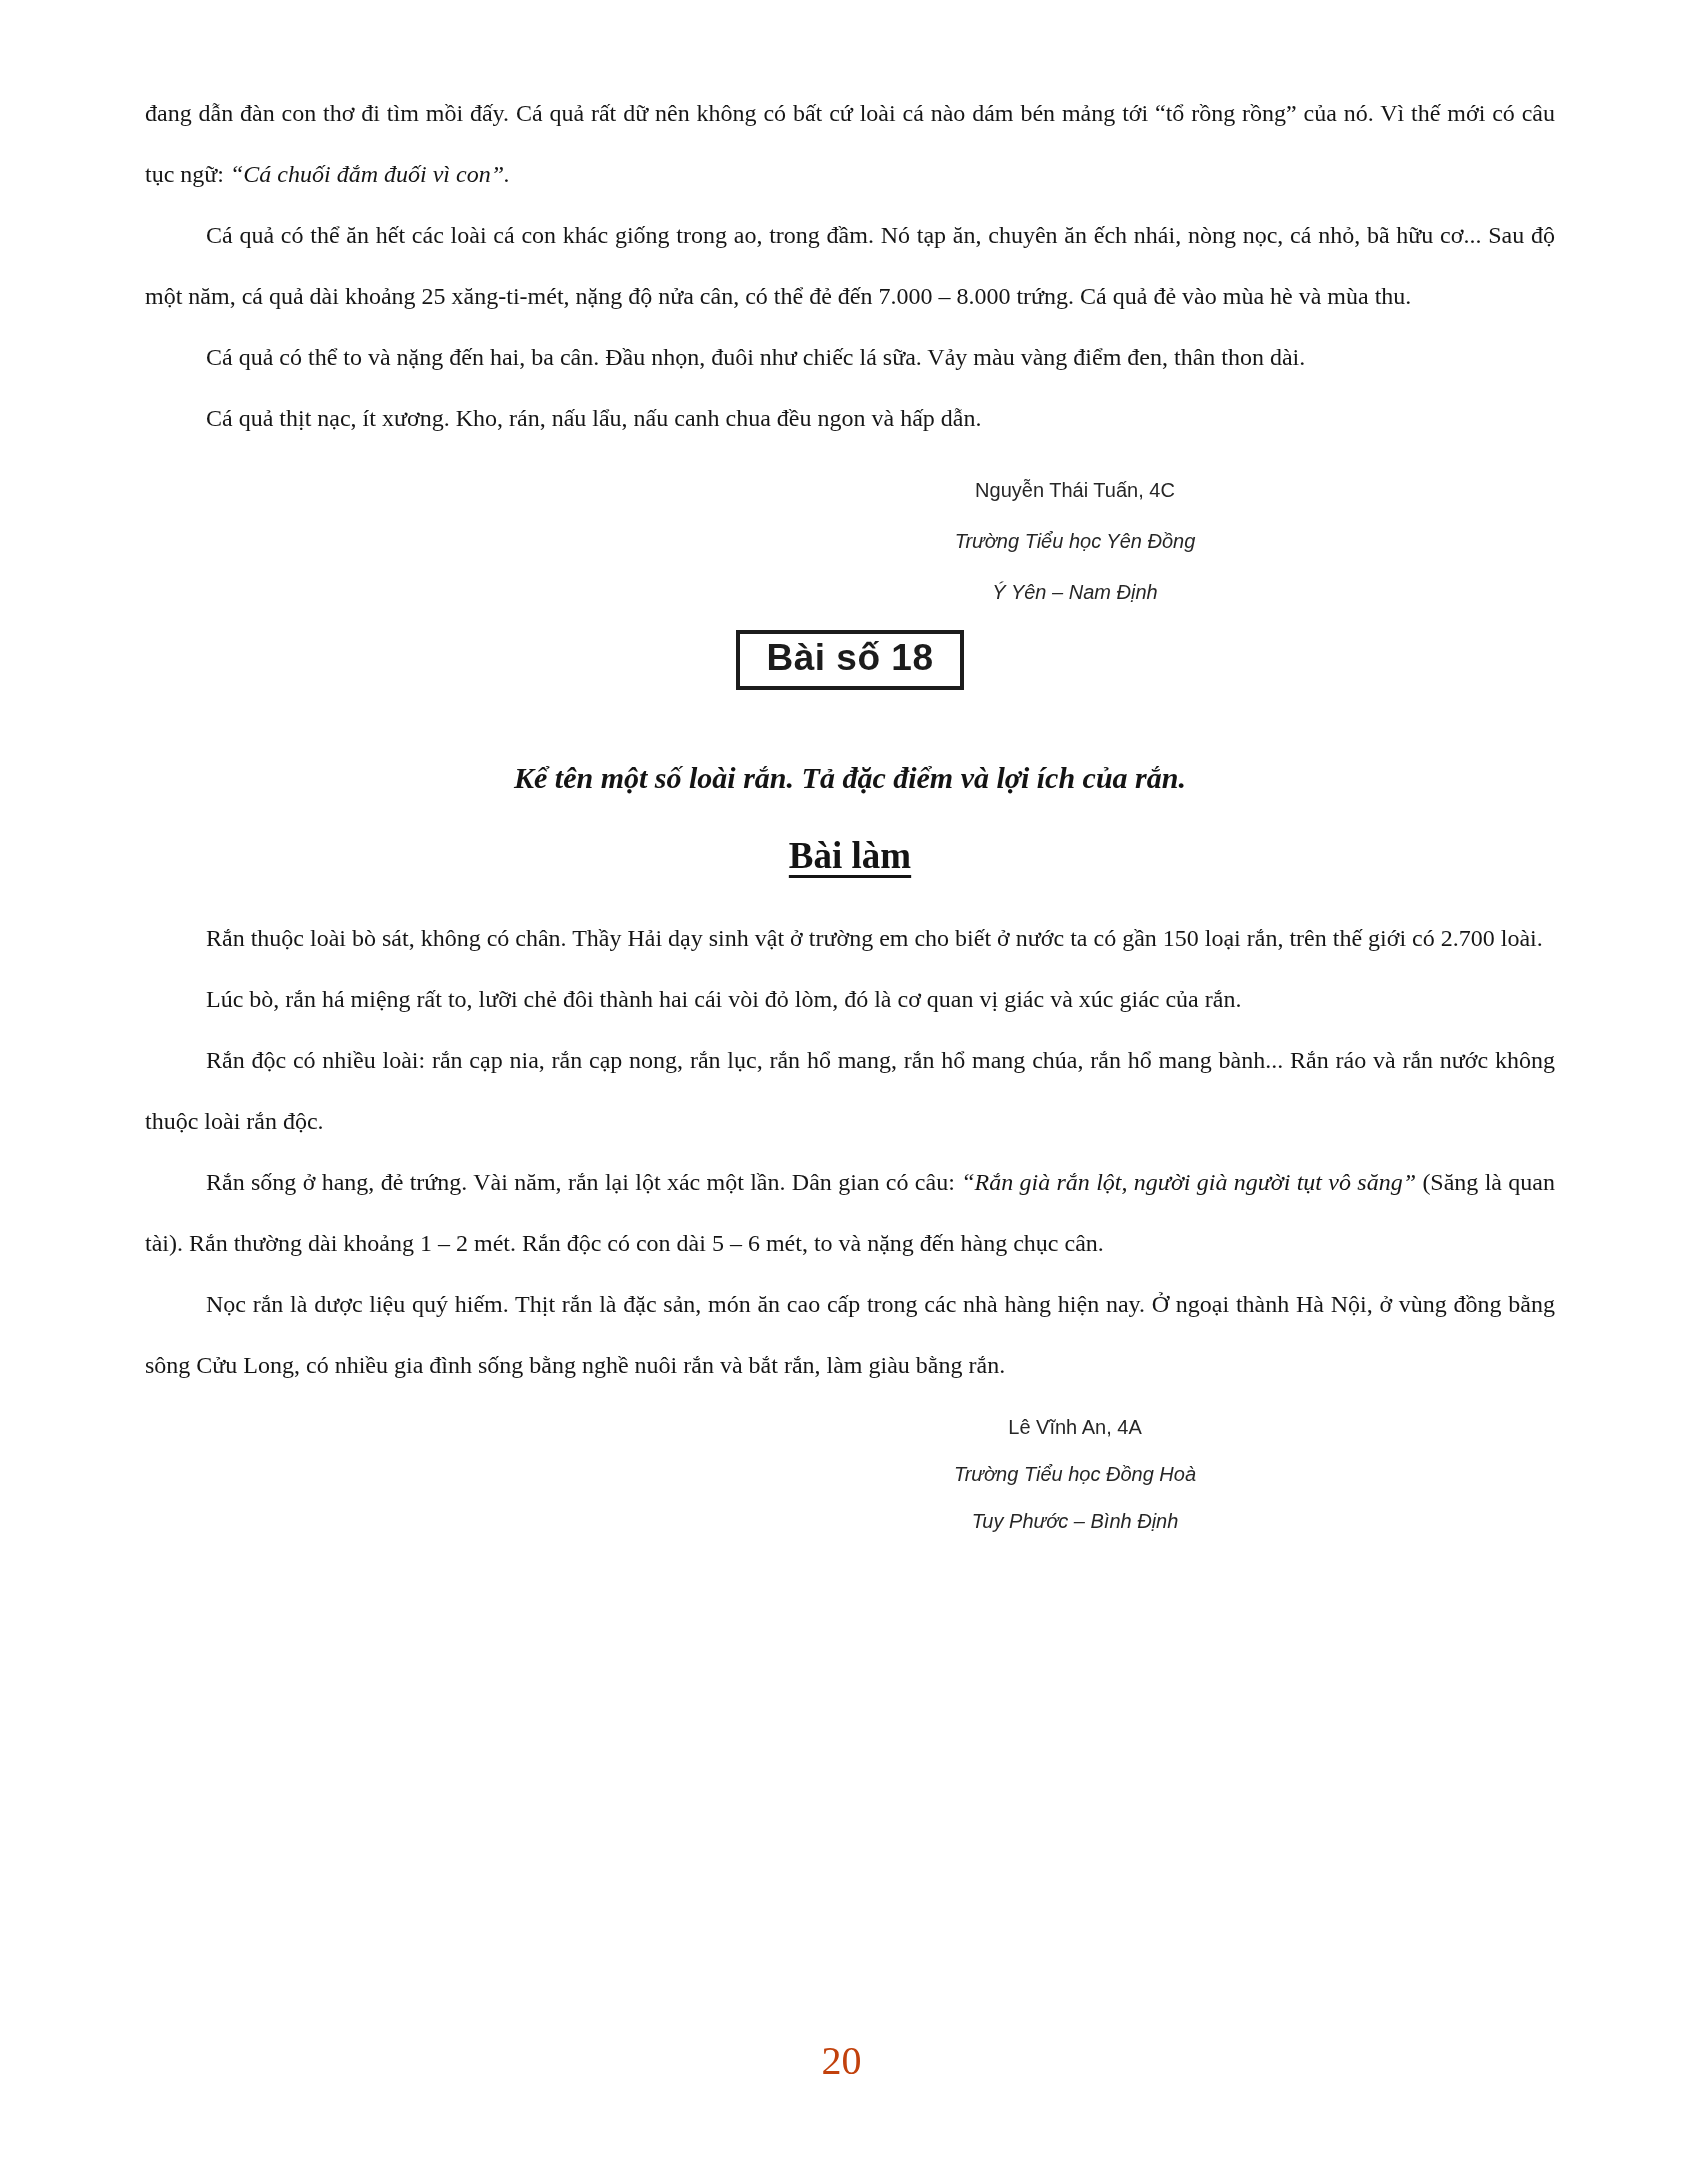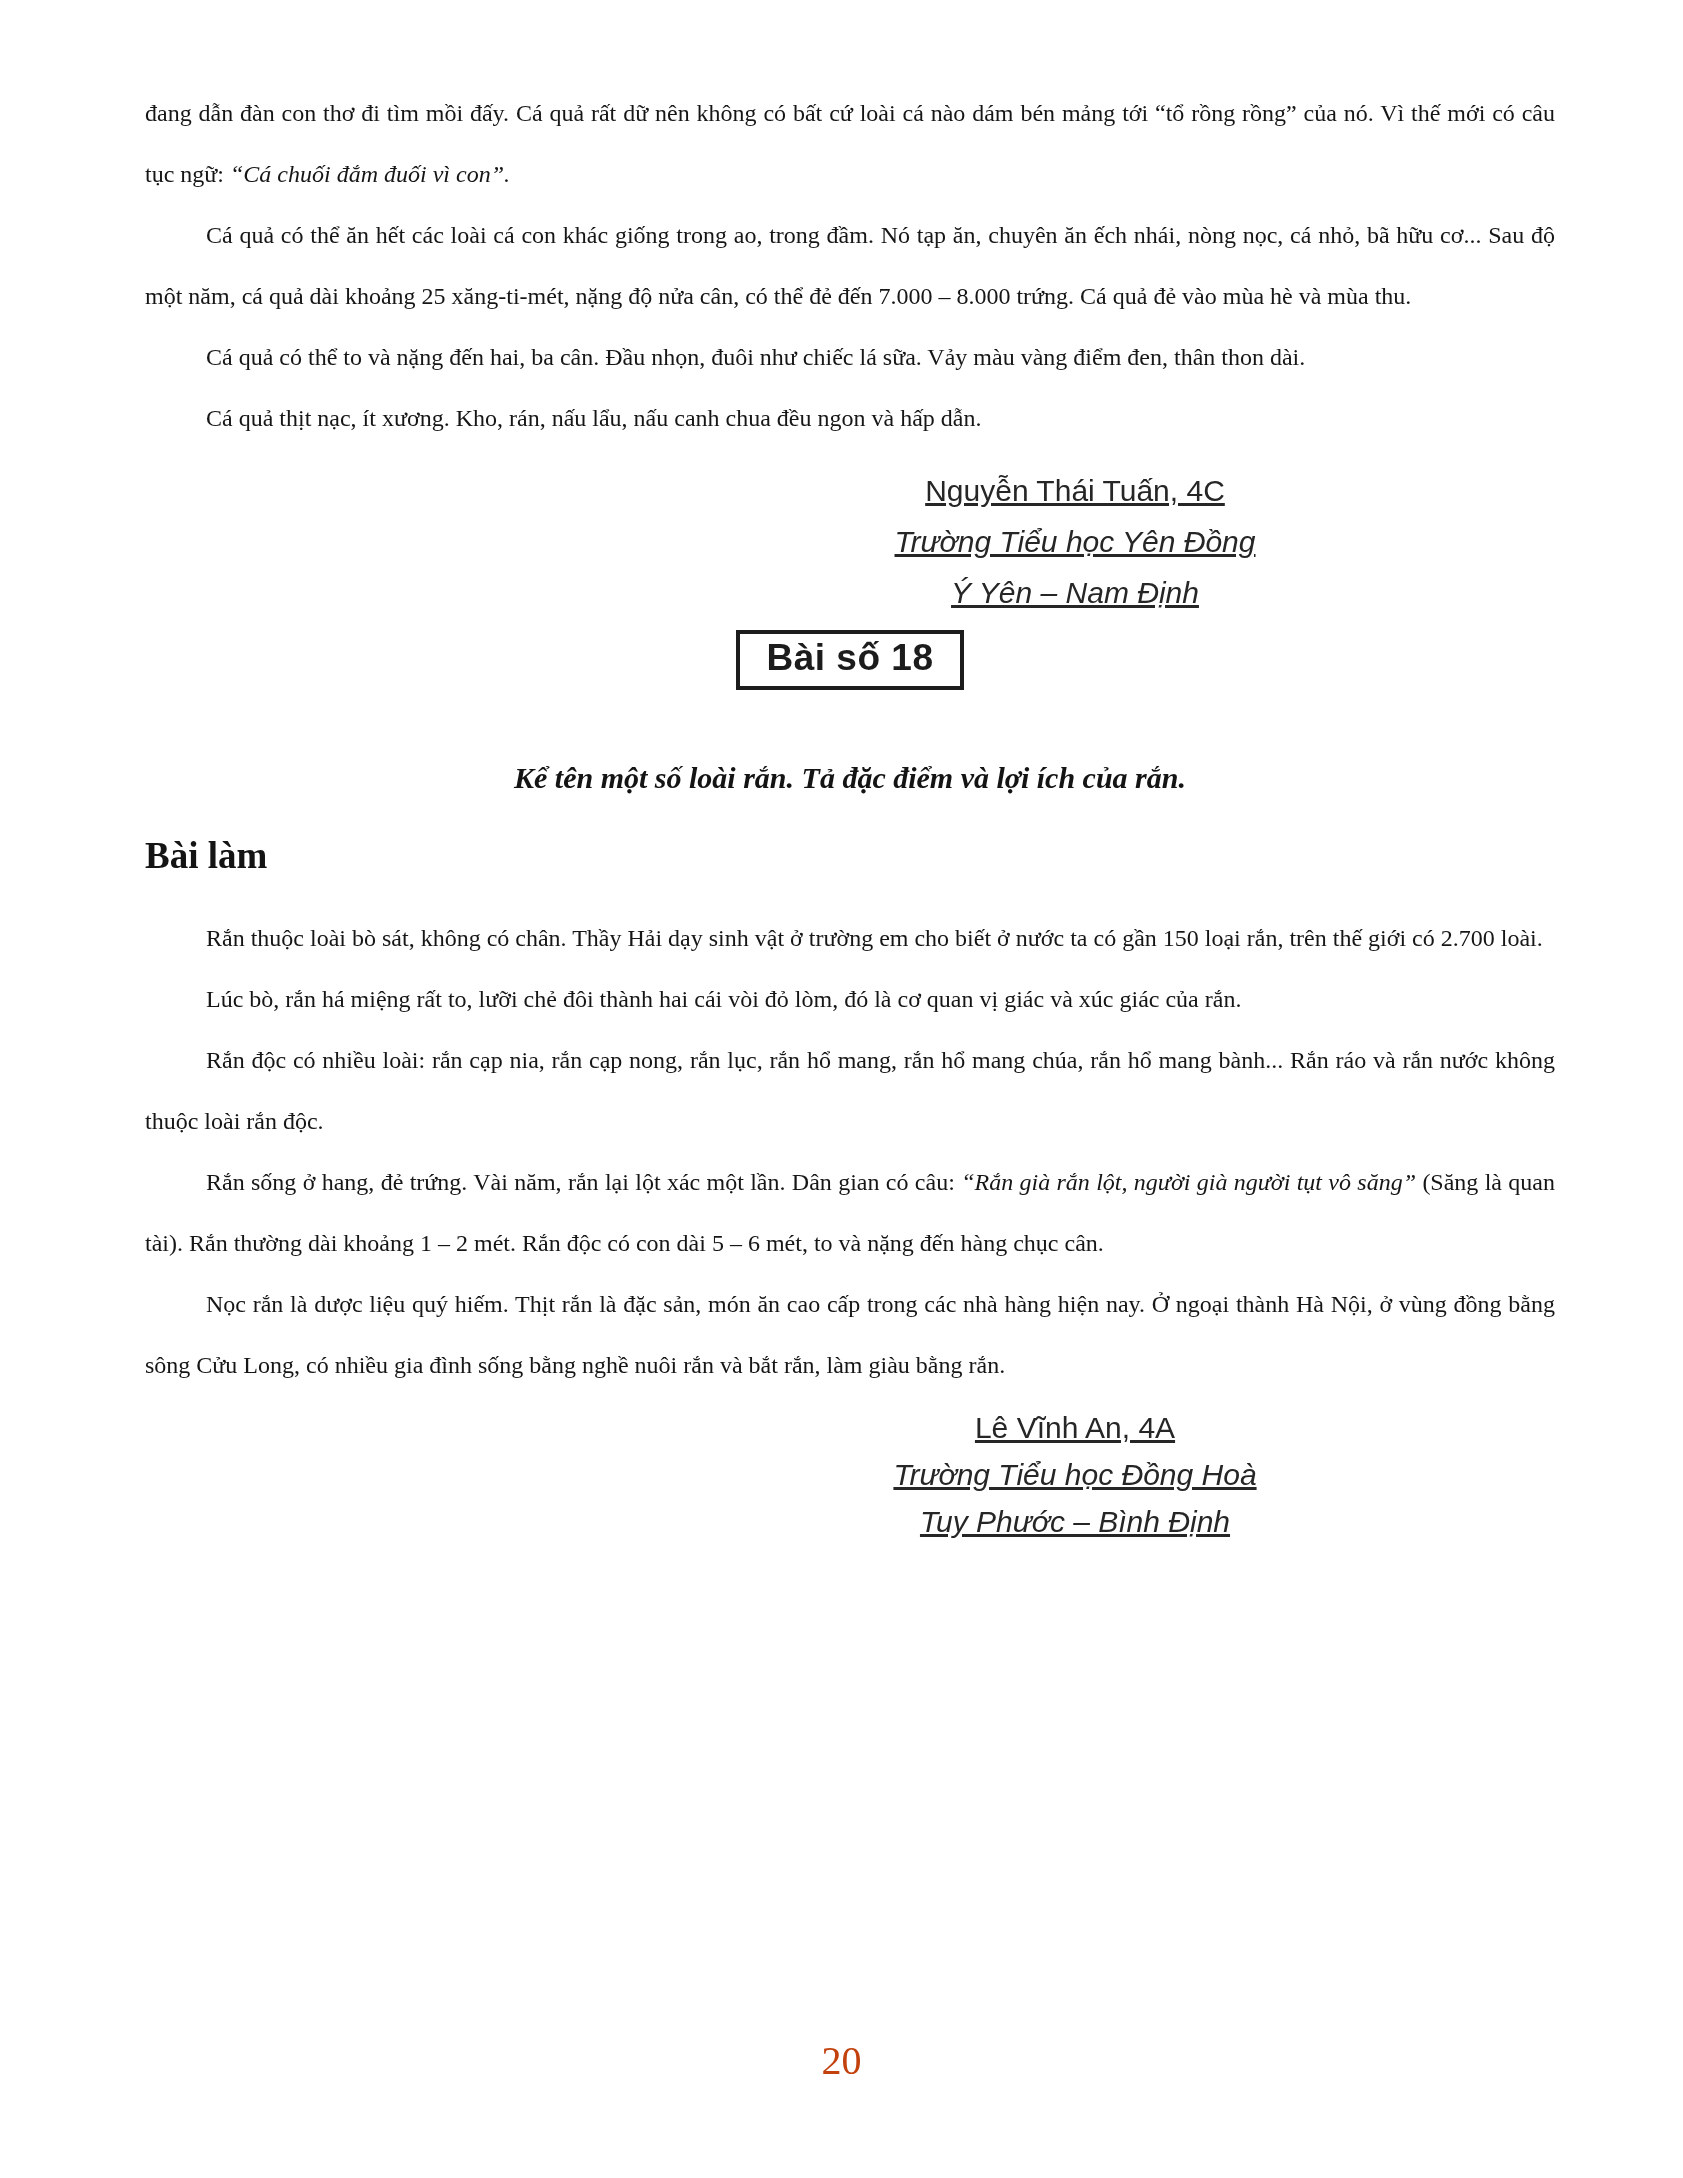--- a/index.html
+++ b/index.html
@@ -25,24 +25,23 @@
     text-indent: 61px;
     color: #161616;
   }
   .body-p.no-indent { text-indent: 0; }
   .body-p em { font-style: italic; }
   .sig {
     width: 752px;
     margin: 16px 0 0 554px;
     text-align: center;
     font-family: "Liberation Sans", sans-serif;
-    font-size: 30px;
+    font-size: 20px;
     line-height: 51px;
     color: #262626;
-    text-decoration: underline;
   }
   .sig .sig-name { font-style: normal; }
   .sig .sig-school, .sig .sig-loc { font-style: italic; }
   .badge-wrap { text-align: center; margin-top: 12px; }
   .badge {
     display: inline-block;
     border: 4px solid #1c1c1c;
     padding: 3px 27px 7px 27px;
     font-family: "Liberation Sans", sans-serif;
     font-weight: bold;
@@ -54,24 +53,25 @@
     margin: 64px 0 0 0;
     text-align: center;
     font-size: 30px;
     line-height: 48px;
     font-weight: bold;
     font-style: italic;
     color: #141414;
   }
   .essay-heading {
     margin: 30px 0 0 0;
-    text-align: left;
+    text-align: center;
     font-size: 37px;
     line-height: 48px;
     font-weight: bold;
+    text-decoration: underline;
     text-decoration-thickness: 3px;
     text-underline-offset: 7px;
     color: #141414;
   }
   .essay2-body { margin-top: 28px; }
   .essay2-body .sig { margin-top: 8px; line-height: 47px; text-align: center; }
   .page-number {
     position: absolute;
     top: 2037px;
     left: 0; width: 1683px;

